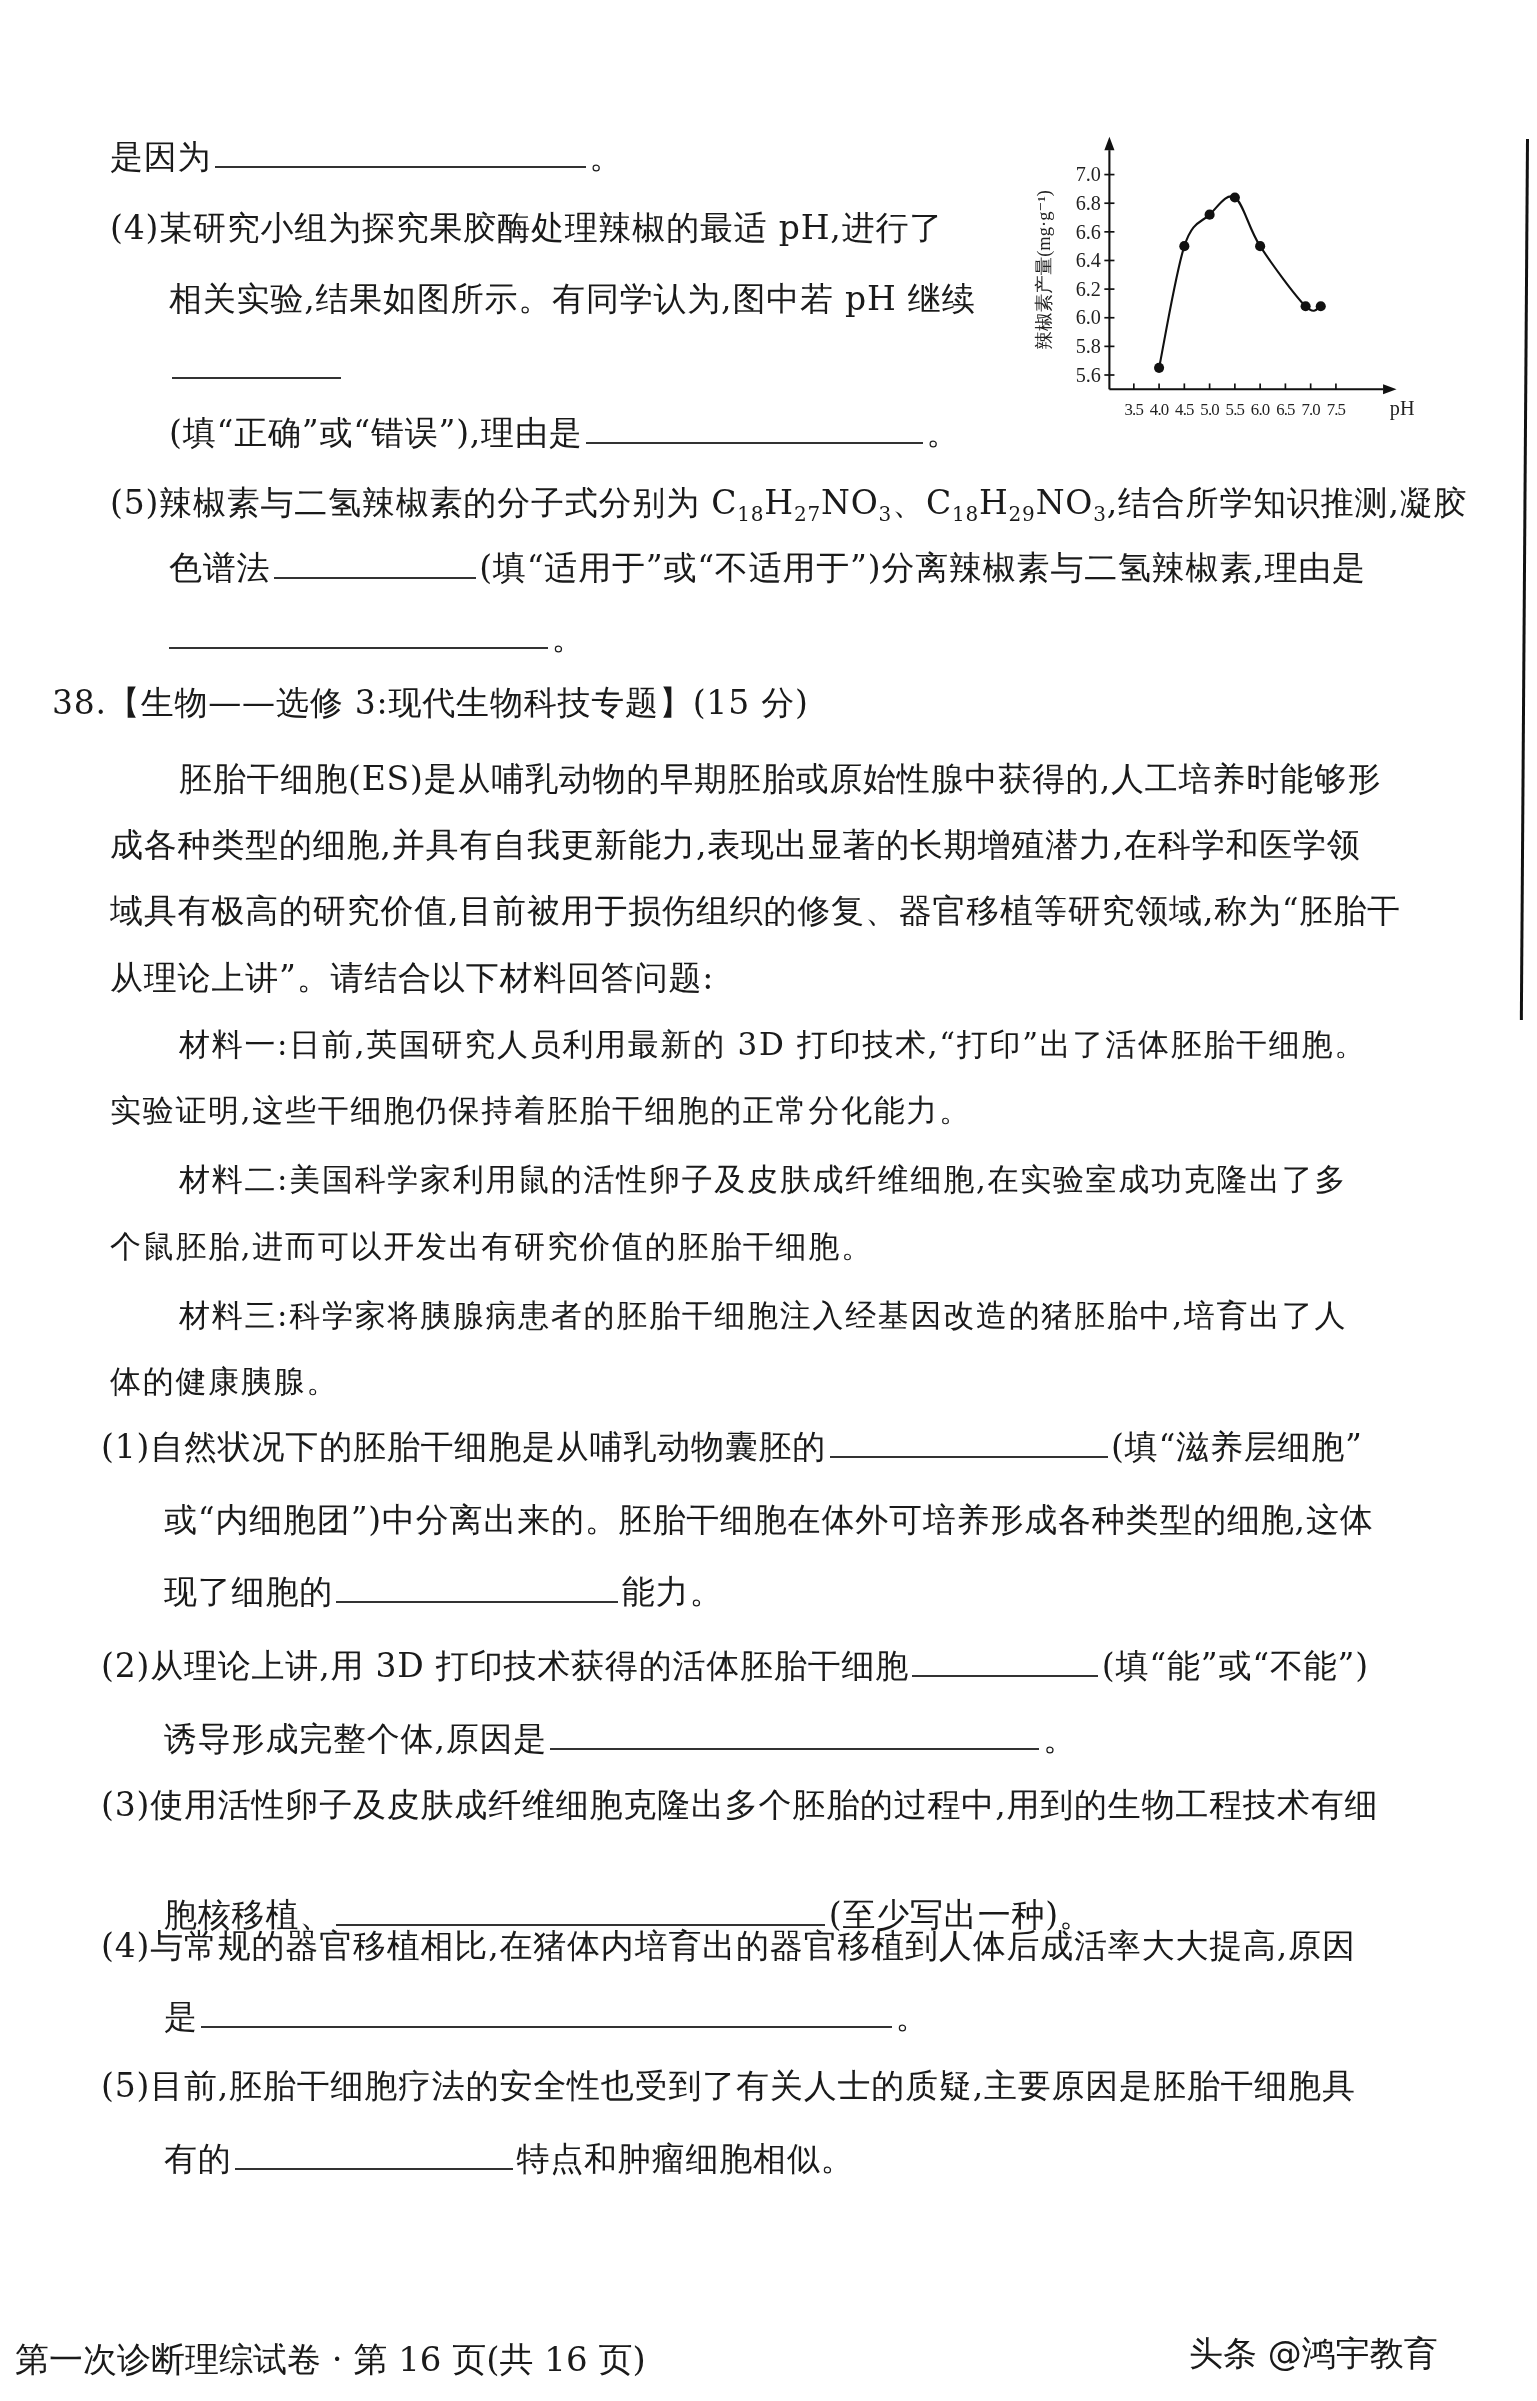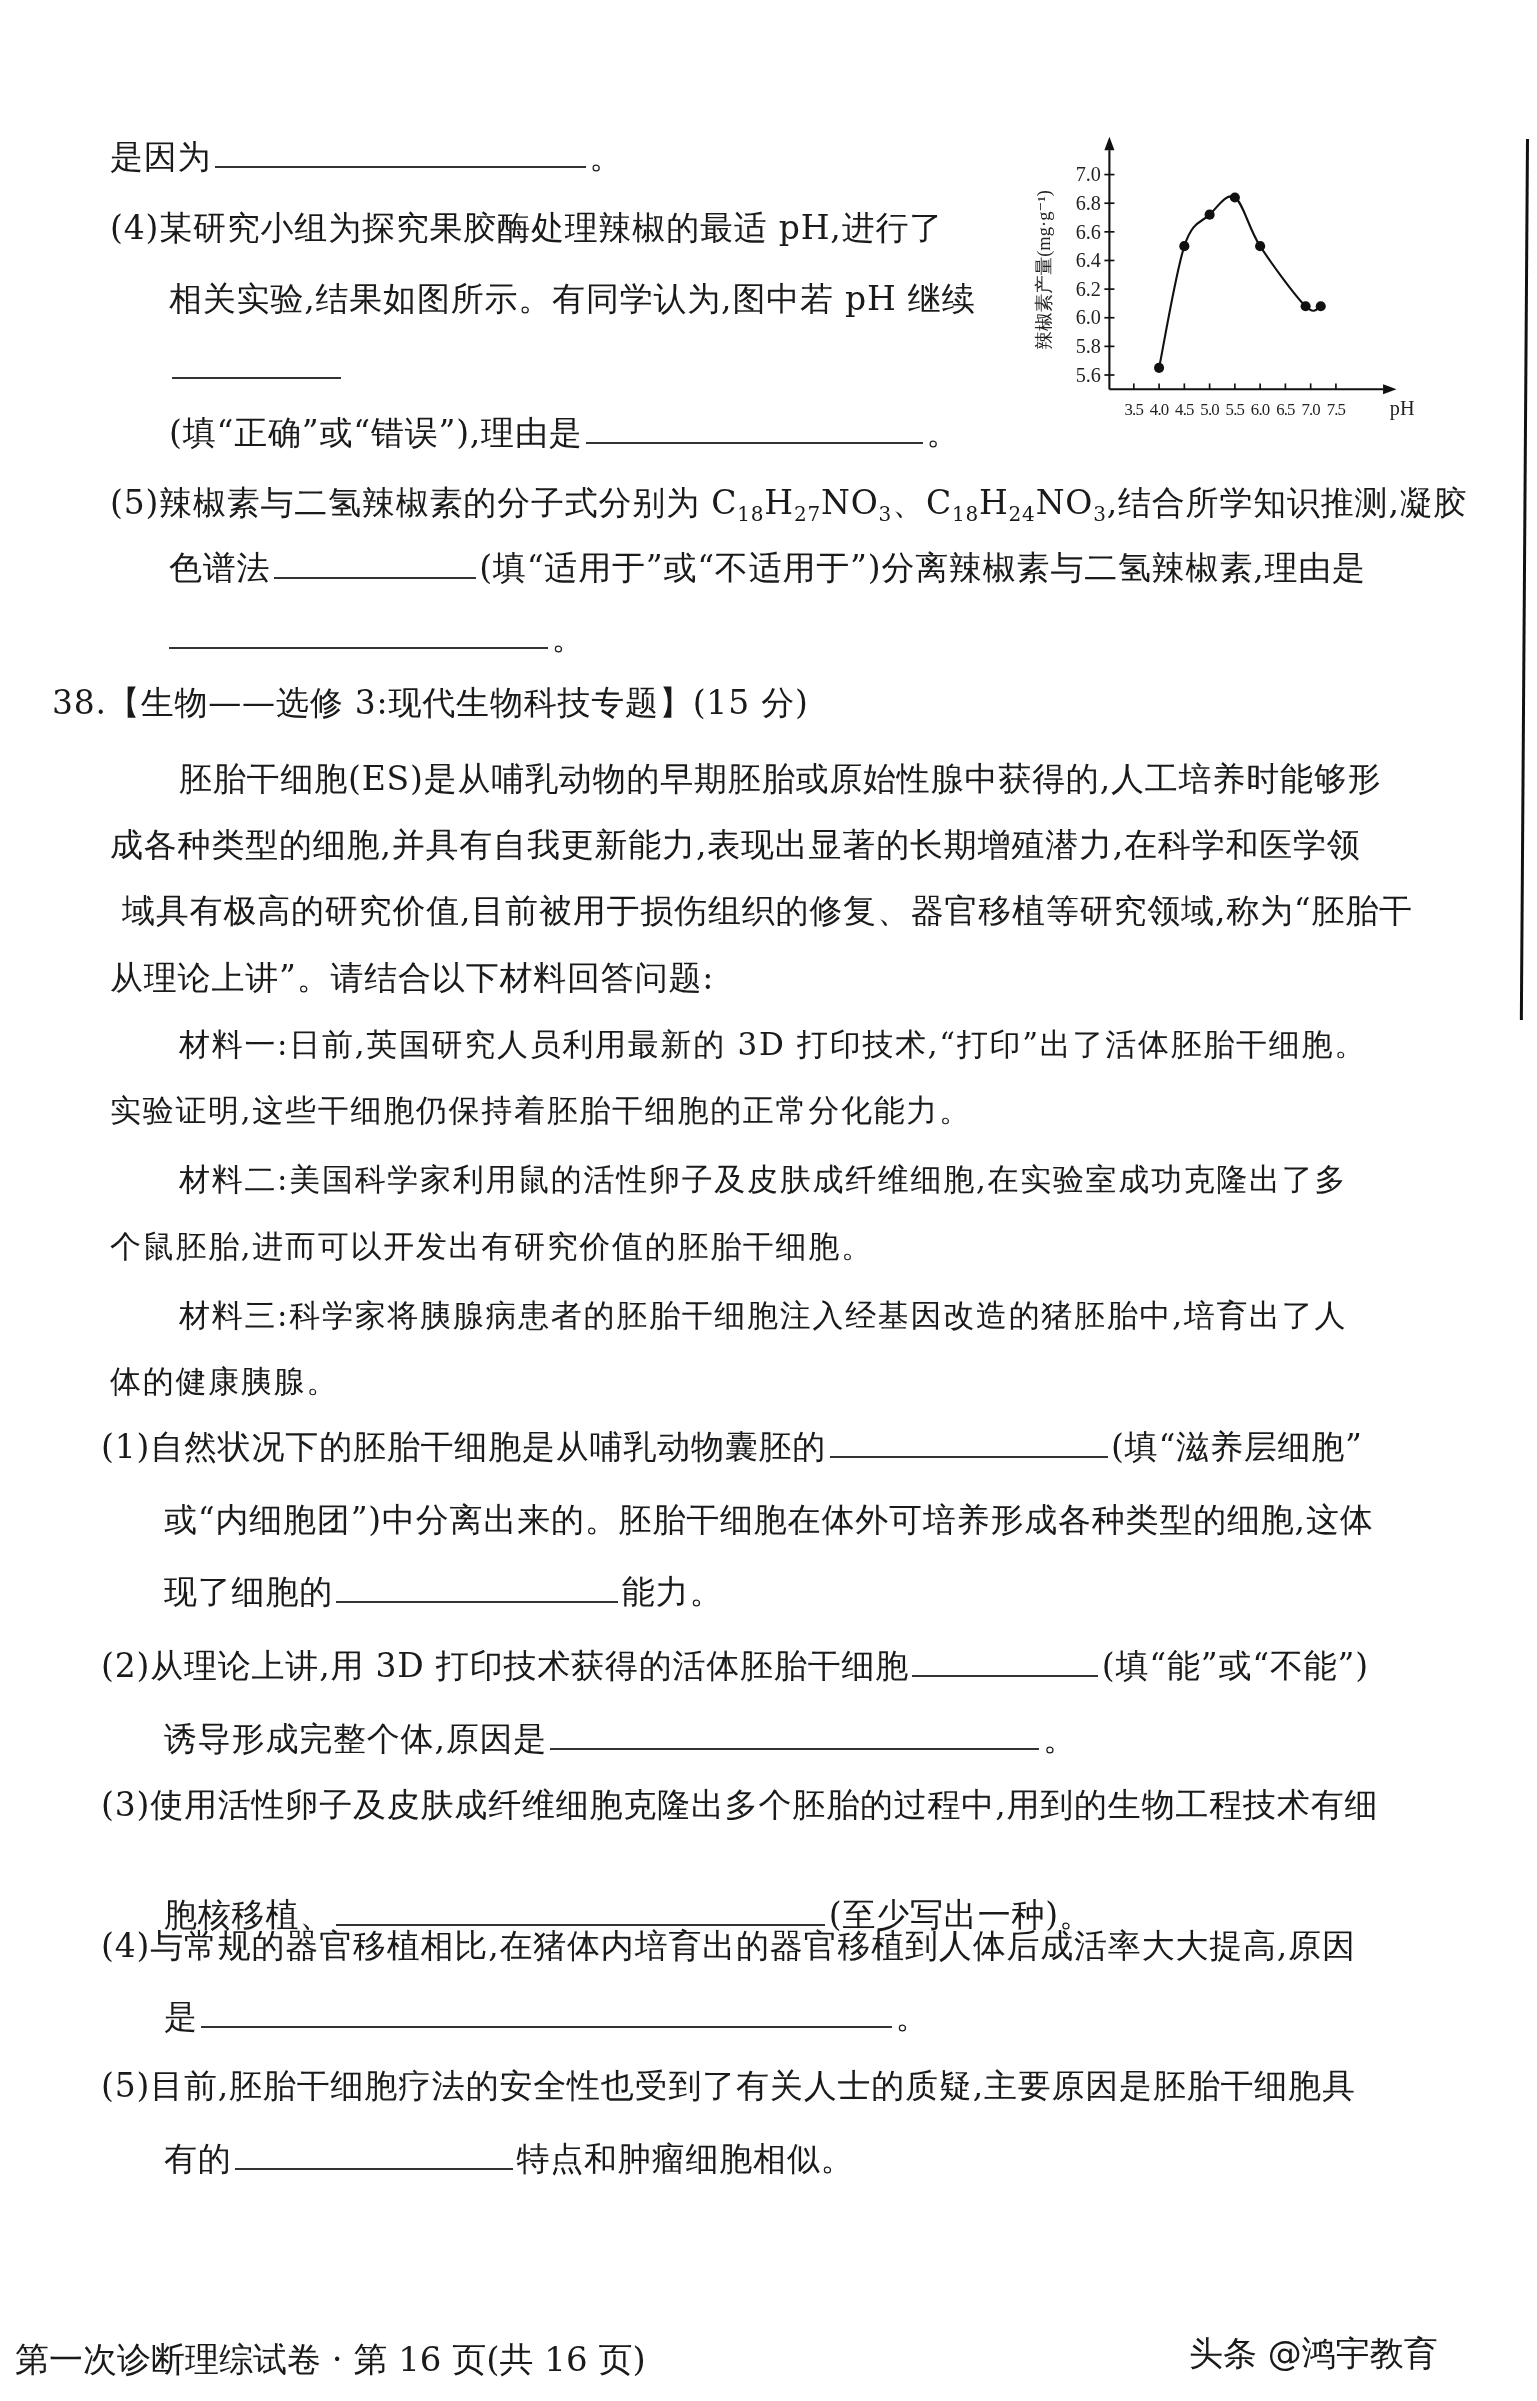--- a/index.html
+++ b/index.html
@@ -92,34 +92,34 @@
       <circle cx="184" cy="132" r="6" fill="#111"></circle>
       <circle cx="214" cy="94.60000000000005" r="6" fill="#111"></circle>
       <circle cx="244" cy="74.20000000000002" r="6" fill="#111"></circle>
       <circle cx="274" cy="132" r="6" fill="#111"></circle>
       <circle cx="328" cy="203.39999999999998" r="6" fill="#111"></circle>
       <circle cx="346" cy="203.39999999999998" r="6" fill="#111"></circle>
     </g>
 </svg>
 
 <div class="line" style="left:110px; top:481px;">
-  <span>(5)辣椒素与二氢辣椒素的分子式分别为 C</span><sub>18</sub><span>H</span><sub>27</sub><span>NO</span><sub>3</sub><span>、C</span><sub>18</sub><span>H</span><sub>24</sub><span>NO</span><sub>3</sub><span>,结合所学知识推测,凝胶</span>
+  <span>(5)辣椒素与二氢辣椒素的分子式分别为 C</span><sub>18</sub><span>H</span><sub>27</sub><span>NO</span><sub>3</sub><span>、C</span><sub>18</sub><span>H</span><sub>29</sub><span>NO</span><sub>3</sub><span>,结合所学知识推测,凝胶</span>
 </div>
 <div class="line" style="left:169px; top:546px;">
   <span>色谱法</span><span class="blank" style="width:202px;"></span><span>(填“适用于”或“不适用于”)分离辣椒素与二氢辣椒素,理由是</span>
 </div>
 <div class="line" style="left:169px; top:616px;">
   <span class="blank" style="width:379px; margin-left:0;"></span><span>。</span>
 </div>
 
 <div class="line" style="left:52px; top:681px;">38.【生物——选修 3:现代生物科技专题】(15 分)</div>
 
 <div class="line" style="left:179px; top:757px;">胚胎干细胞(ES)是从哺乳动物的早期胚胎或原始性腺中获得的,人工培养时能够形</div>
 <div class="line" style="left:110px; top:823px;">成各种类型的细胞,并具有自我更新能力,表现出显著的长期增殖潜力,在科学和医学领</div>
-<div class="line" style="left:110px; top:889px;margin-left:12px;">域具有极高的研究价值,目前被用于损伤组织的修复、器官移植等研究领域,称为“胚胎干</div>
+<div class="line" style="left:110px; top:889px;">域具有极高的研究价值,目前被用于损伤组织的修复、器官移植等研究领域,称为“胚胎干</div>
 <div class="line" style="left:110px; top:956px;">从理论上讲”。请结合以下材料回答问题:</div>
 
 <div class="line kai" style="left:179px; top:1022px;">材料一:日前,英国研究人员利用最新的 3D 打印技术,“打印”出了活体胚胎干细胞。</div>
 <div class="line kai" style="left:110px; top:1088px;">实验证明,这些干细胞仍保持着胚胎干细胞的正常分化能力。</div>
 <div class="line kai" style="left:179px; top:1157px;">材料二:美国科学家利用鼠的活性卵子及皮肤成纤维细胞,在实验室成功克隆出了多</div>
 <div class="line kai" style="left:110px; top:1224px;">个鼠胚胎,进而可以开发出有研究价值的胚胎干细胞。</div>
 <div class="line kai" style="left:179px; top:1293px;">材料三:科学家将胰腺病患者的胚胎干细胞注入经基因改造的猪胚胎中,培育出了人</div>
 <div class="line kai" style="left:110px; top:1359px;">体的健康胰腺。</div>
 
 <div class="line" style="left:101px; top:1425px;">

